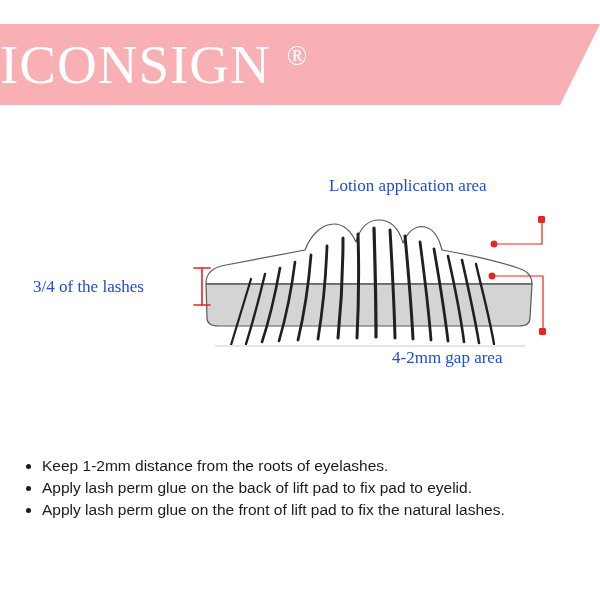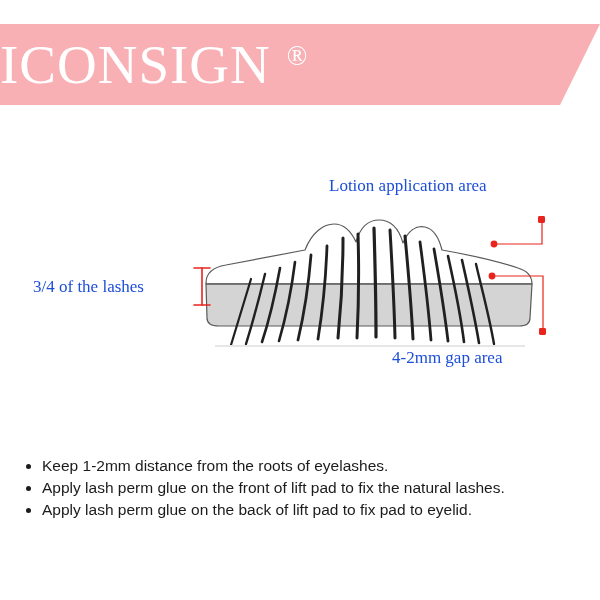--- a/index.html
+++ b/index.html
@@ -200,15 +200,15 @@
 </div>
 
 <div class="diag-label" id="label-lotion">Lotion application area</div>
 
 <div class="diag-label" id="label-gap">4-2mm gap area</div>
 
 <div class="diag-label" id="label-lashes">3/4 of the lashes</div>
 
 <ul id="instructions">
   <li>Keep 1-2mm distance from the roots of eyelashes.</li>
+  <li>Apply lash perm glue on the back of lift pad to fix pad to eyelid.</li>
   <li>Apply lash perm glue on the front of lift pad to fix the natural lashes.</li>
-  <li>Apply lash perm glue on the back of lift pad to fix pad to eyelid.</li>
 </ul>
 
 </body></html>

